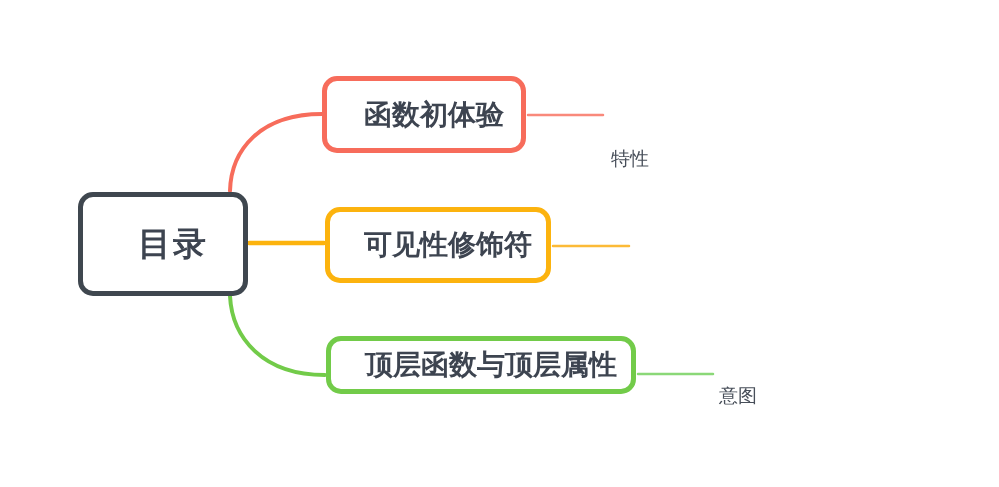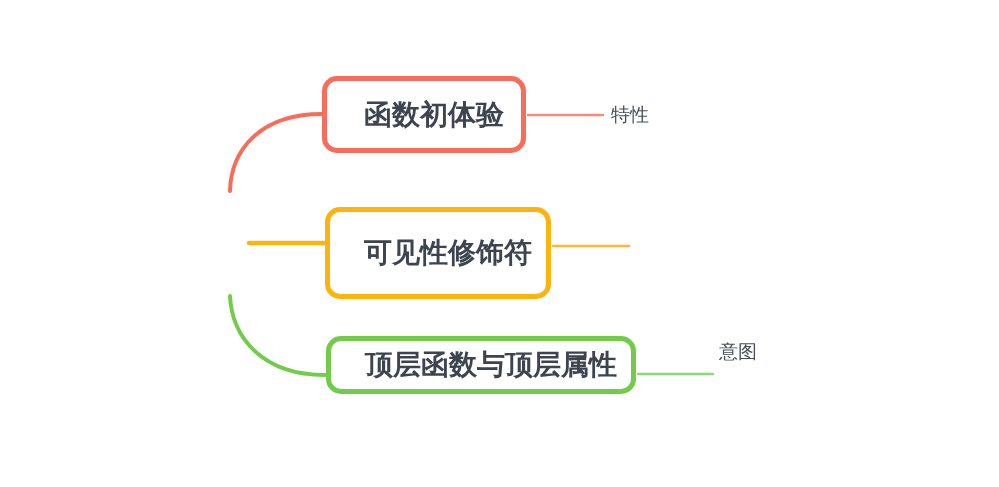--- a/index.html
+++ b/index.html
@@ -39,50 +39,54 @@
     padding-left: 20px;
   }
   .topic-root {
     left: 78px; top: 192px; width: 170px; height: 104px;
     border: 5px solid var(--root-border);
     font-size: 33px;
     letter-spacing: 2px;
   }
   .topic-branch { font-size: 28px; border-width: 5px; border-style: solid; }
   .topic-red    { left: 322px; top: 76px;  width: 204px; height: 77px; border-color: var(--red); }
-  .topic-yellow { left: 325px; top: 207px; width: 226px; height: 92px; border-color: var(--yellow); }
+  .topic-yellow { left: 325px; top: 207px; width: 226px; height: 76px; border-color: var(--yellow); }
   .topic-green  { left: 326px; top: 336px; width: 310px; height: 58px; border-color: var(--green); }
 
   .subtopic {
     position: absolute;
     transform: translateY(-52%);
     color: var(--caption-text);
     font-size: 19px;
     font-weight: 500;
     white-space: nowrap;
     cursor: default;
+    margin-top: 44px;
   }
   .subtopic-red    { left: 611px; top: 116px; }
   .subtopic-yellow { left: 638px; top: 246px; }
   .subtopic-green  { left: 719px; top: 353px; }
 </style>
 </head>
 <body>
 
 <div class="canvas">
 
   <svg class="connectors" viewBox="0 0 999 487" xmlns="http://www.w3.org/2000/svg">
     <path class="stroke-red" d="M 230 191 C 231 150 260 114 322 114"></path>
     <path class="stroke-red-light" d="M 528 115 L 603 115"></path>
     <path class="stroke-yellow" d="M 249 243 L 324 243"></path>
     <path class="stroke-yellow-light" d="M 553 246 L 629 246"></path>
     <path class="stroke-green" d="M 230 296 C 232 337 262 375 325 375"></path>
     <path class="stroke-green-light" d="M 638 374 L 713 374"></path>
   </svg>
 
+  <div class="topic topic-root">
+    <span>目录</span>
+  </div>
 
   <div class="topic topic-branch topic-red">
     <span>函数初体验</span>
   </div>
   <div class="topic topic-branch topic-yellow">
     <span>可见性修饰符</span>
   </div>
   <div class="topic topic-branch topic-green">
     <span>顶层函数与顶层属性</span>
   </div>

